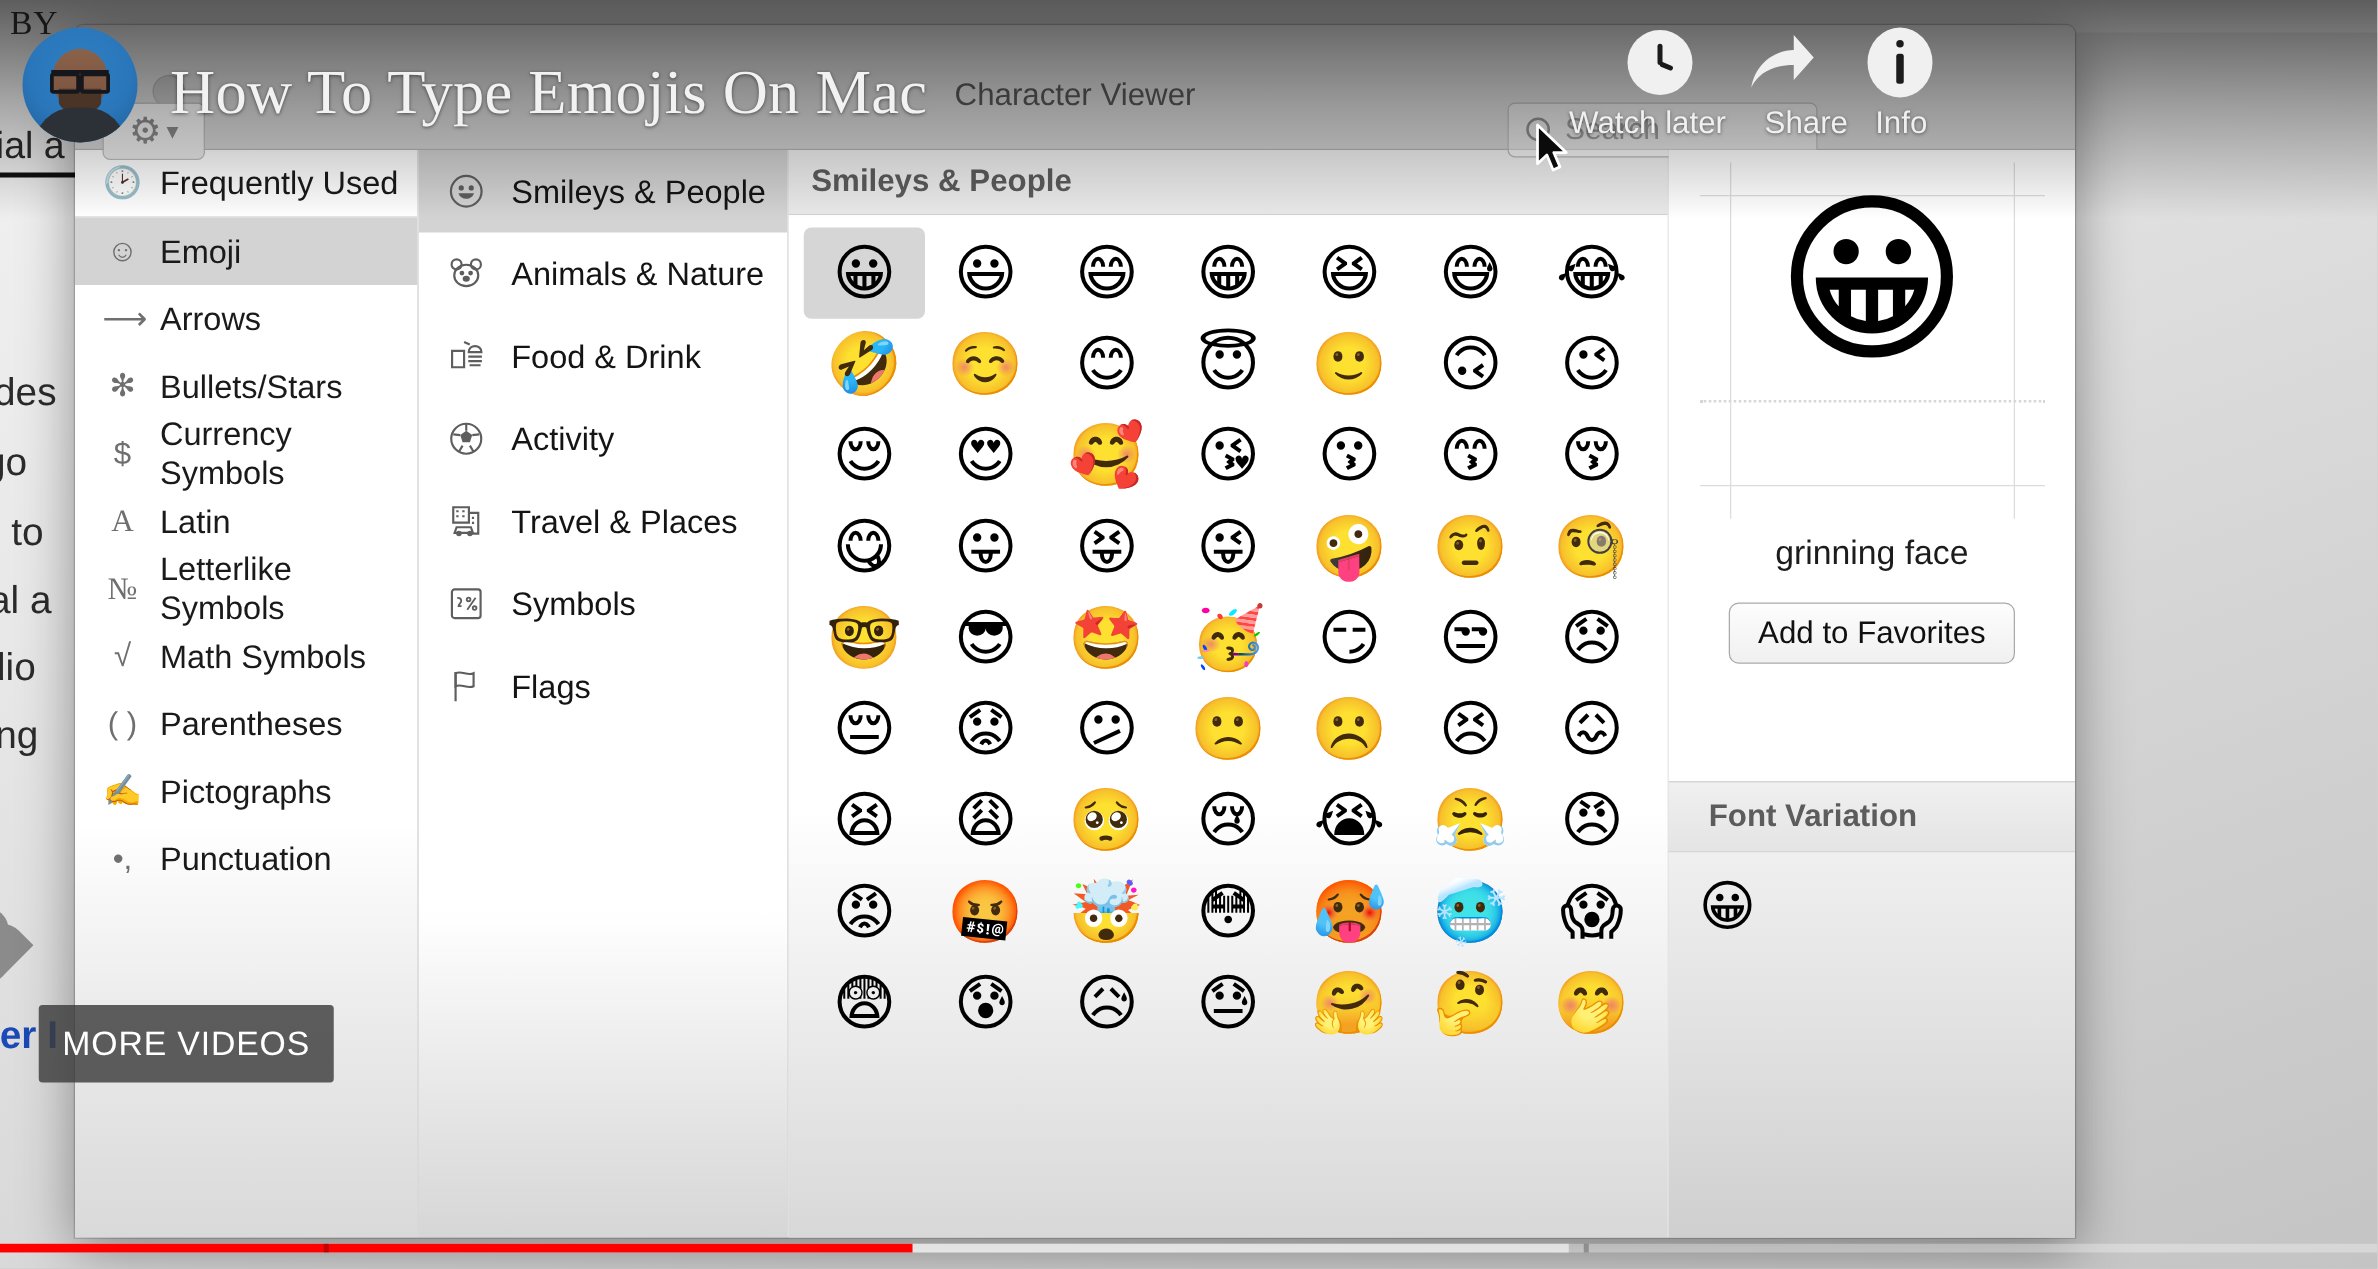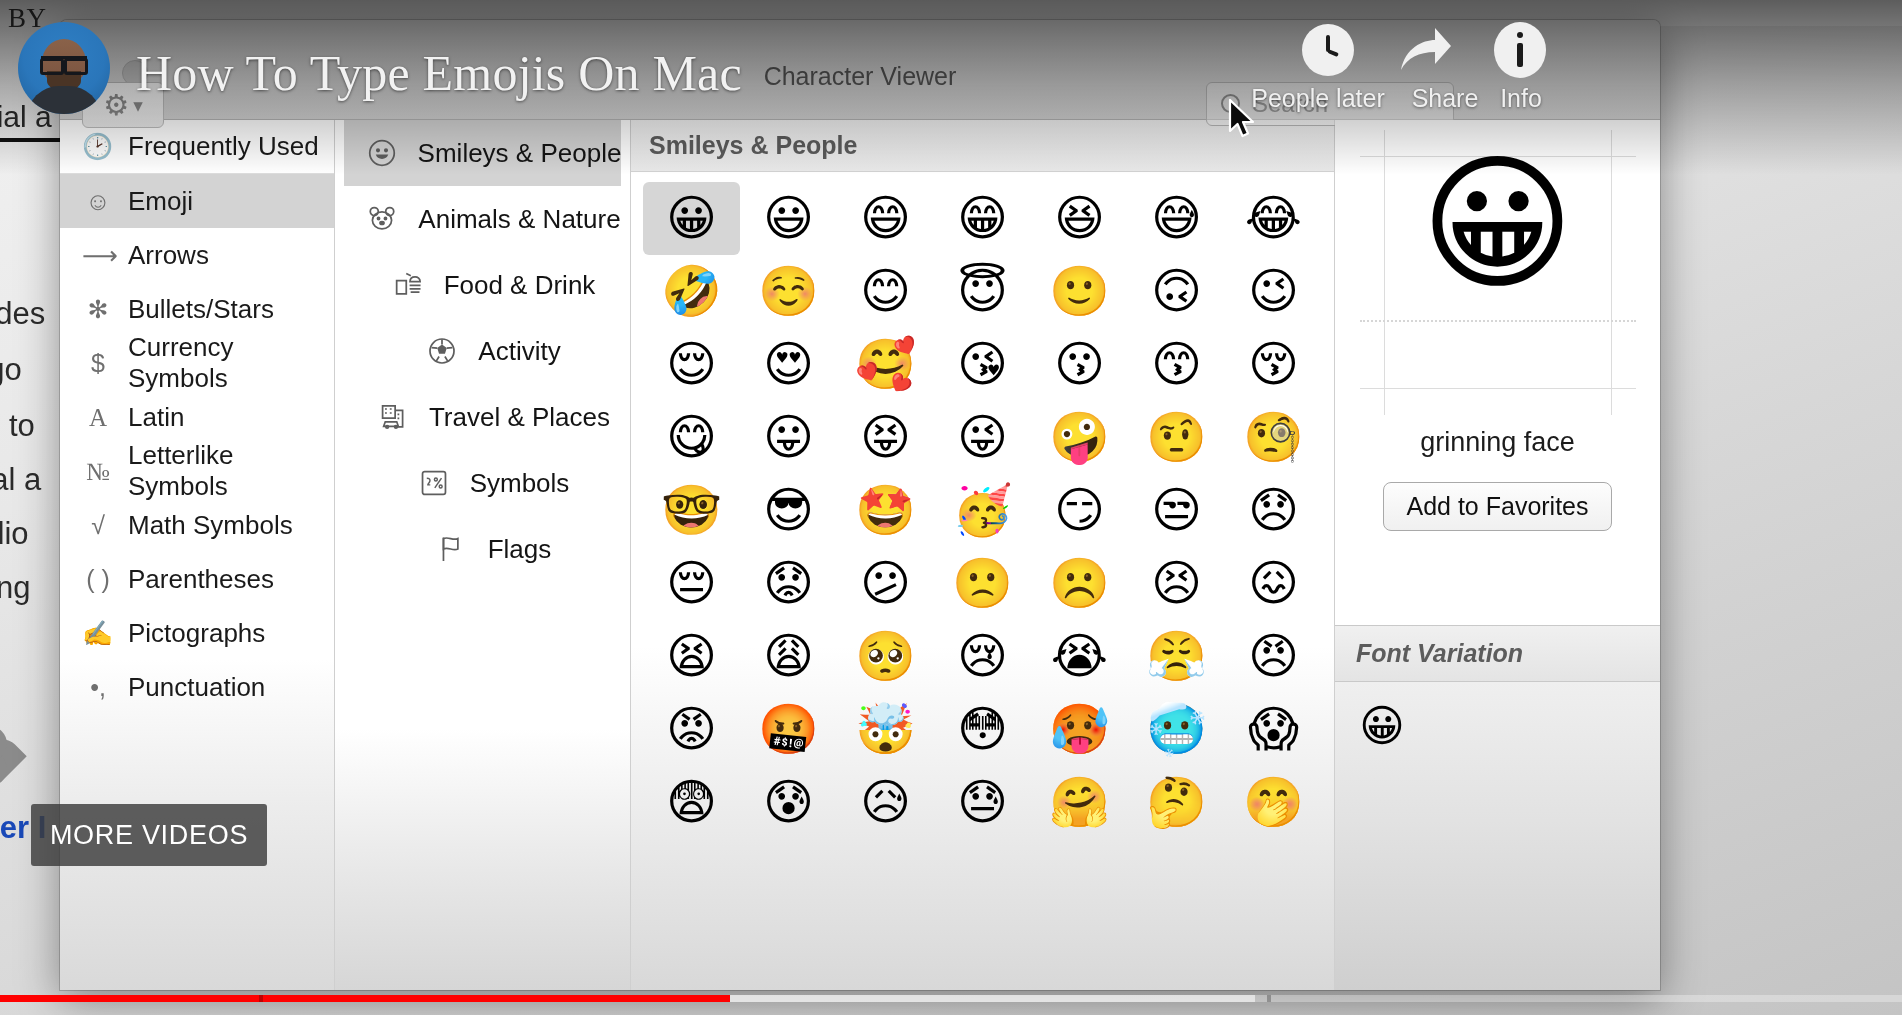--- a/index.html
+++ b/index.html
@@ -219,21 +219,20 @@
     font-size:25px; color:#6f6f6f; line-height:1;
   }
 
   
   .col-cat {
     flex:0 0 296px; background:#fff;
     border-right:1px solid #cfcfcf;
     display:flex; flex-direction:column;
     background:linear-gradient(to bottom,#ffffff 0%,#ffffff 70%,#ebebeb 84%,#d6d6d6 100%);
     overflow:hidden;
-    align-items:center;
   }
   .cat-row {
     height:66px; flex:0 0 66px; display:flex; align-items:center; gap:18px;
     padding-left:20px; font-size:26px; color:#141414;
   }
   .cat-row.sel { background:#d3d3d3; }
   .cat-ic { width:36px; flex:0 0 36px; display:flex; align-items:center; justify-content:center; }
 
   
   .col-grid {
@@ -283,25 +282,24 @@
     font-size:148px; line-height:1;
     font-family:"DejaVu Sans", sans-serif;
   }
   .prev-name { font-size:27px; color:#1c1c1c; margin-top:12px; }
   .prev-btn {
     margin-top:24px; padding:9px 22px; font-size:25px; color:#101010;
     background:linear-gradient(to bottom,#fdfdfd,#f0f0f0);
     border:1px solid #a9a9a9; border-radius:8px;
   }
   .fv-head {
-    flex:0 0 56px; display:flex; align-items:center; padding-left:21px;
+    flex:0 0 56px; display:flex; align-items:center; padding-left:32px;
     font-size:25px; font-weight:bold; color:#5c5c5c;
     background:linear-gradient(to bottom,#f0f0f0,#e4e4e4);
     border-bottom:1px solid #c9c9c9;
-    font-style:italic;
   }
   .fv-body {
     flex:1 1 auto; padding:22px 0 0 24px;
     background:linear-gradient(to bottom,#efefef 0%,#e2e2e2 45%,#cfcfcf 100%);
   }
   .fv-item { font-size:44px; line-height:1; font-family:"DejaVu Sans", sans-serif; }
 
   
   .cursor { position:absolute; left:1228px; top:98px; width:30px; height:44px; }
 </style>
@@ -575,21 +573,21 @@
   <div class="yt-avatar">
     <span class="head"></span>
     <span class="beard"></span>
     <span class="glasses"></span>
     <span class="body"></span>
   </div>
 
   <div class="yt-title">How To Type Emojis On Mac</div>
 
   <div class="yt-icon ic-clock"></div>
-  <div class="yt-btn yt-watchlater">People later</div>
+  <div class="yt-btn yt-watchlater">Watch later</div>
 
   <div class="yt-icon ic-share">
     <svg width="58" height="56" viewBox="0 0 58 56">
       <path d="M6 48 C10 26, 28 18, 40 18 L40 6 L56 24 L40 42 L40 30 C24 30, 12 36, 6 48 Z" fill="#f0f0f0"></path>
     </svg>
   </div>
   <div class="yt-btn yt-share">Share</div>
 
   <div class="yt-icon ic-info"></div>
   <div class="yt-btn yt-info">Info</div>

